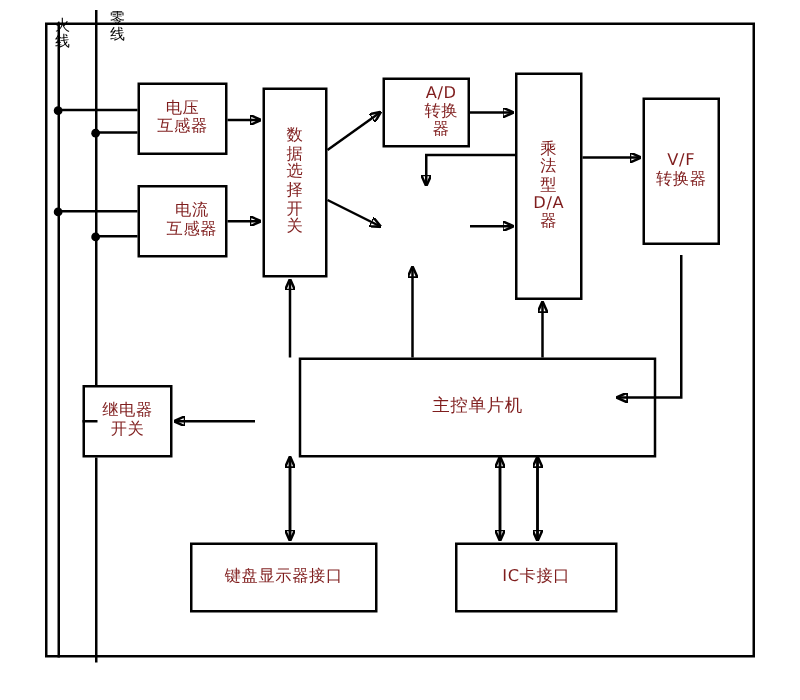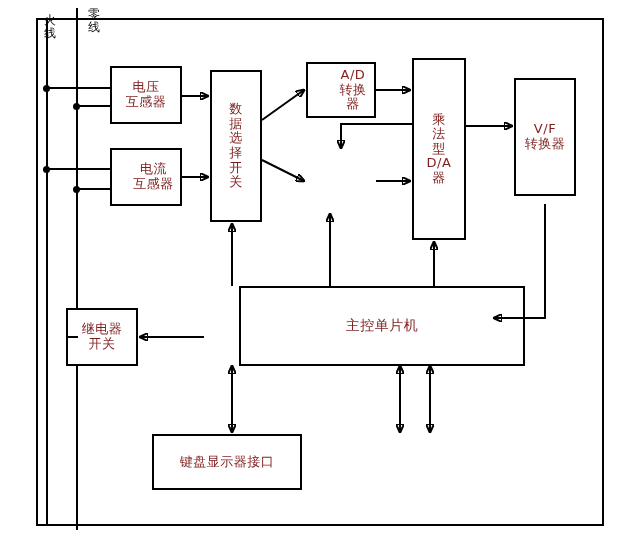--- a/index.html
+++ b/index.html
@@ -138,20 +138,23 @@
   </div>
 
   <div class="blk" style="left:206px; top:286px; width:286px; height:80px; font-size:14px;margin-left:33px;">
     <span class="txt">主控单片机</span>
   </div>
 
   <div class="blk" style="left:152px; top:434px; width:150px; height:56px;">
     <span class="txt">键盘显示器接口</span>
   </div>
 
+  <div class="blk" style="left:364px; top:434px; width:130px; height:56px;">
+    <span class="txt">IC卡接口</span>
+  </div>
 
   <svg class="arrows" viewBox="0 0 640 560">
     <defs>
       <marker id="ah" markerWidth="9" markerHeight="8" refX="8" refY="4" orient="auto" markerUnits="userSpaceOnUse">
         <path d="M0,0 L9,4 L0,8 z" fill="#000" stroke="none"></path>
       </marker>
     </defs>
 
     <line x1="46" y1="88" x2="110" y2="88"></line>
     <line x1="76" y1="106" x2="110" y2="106"></line>

